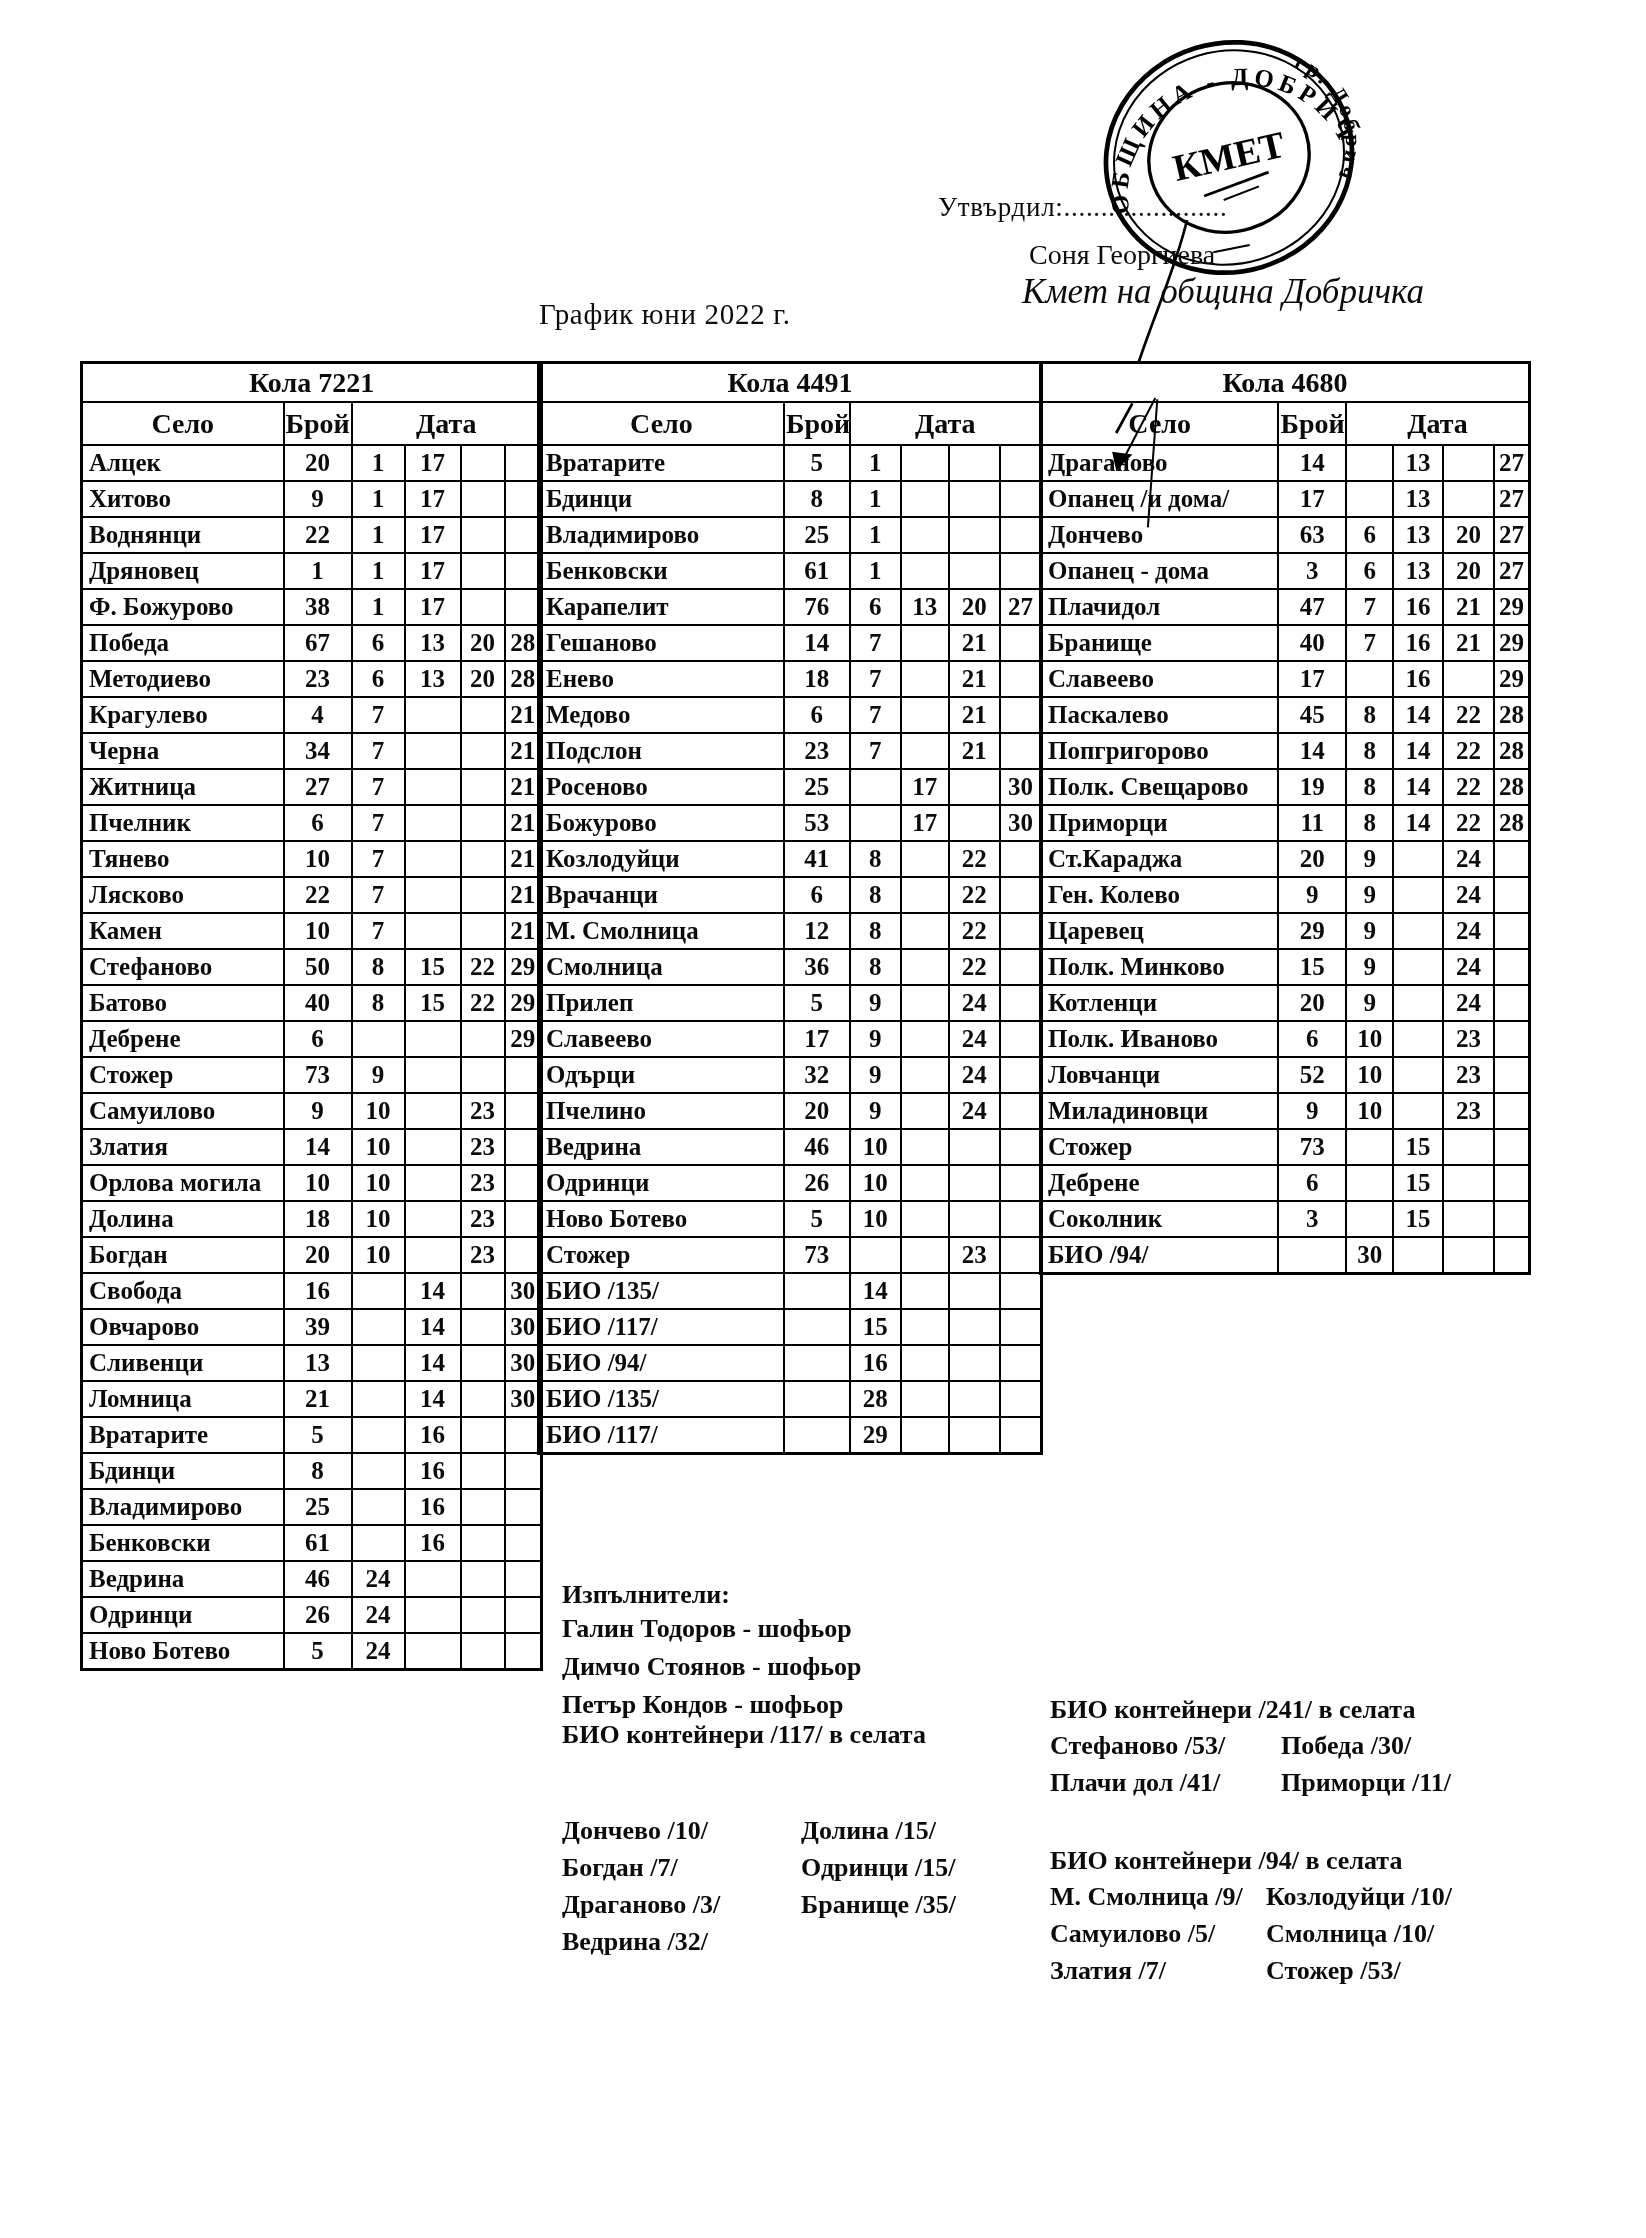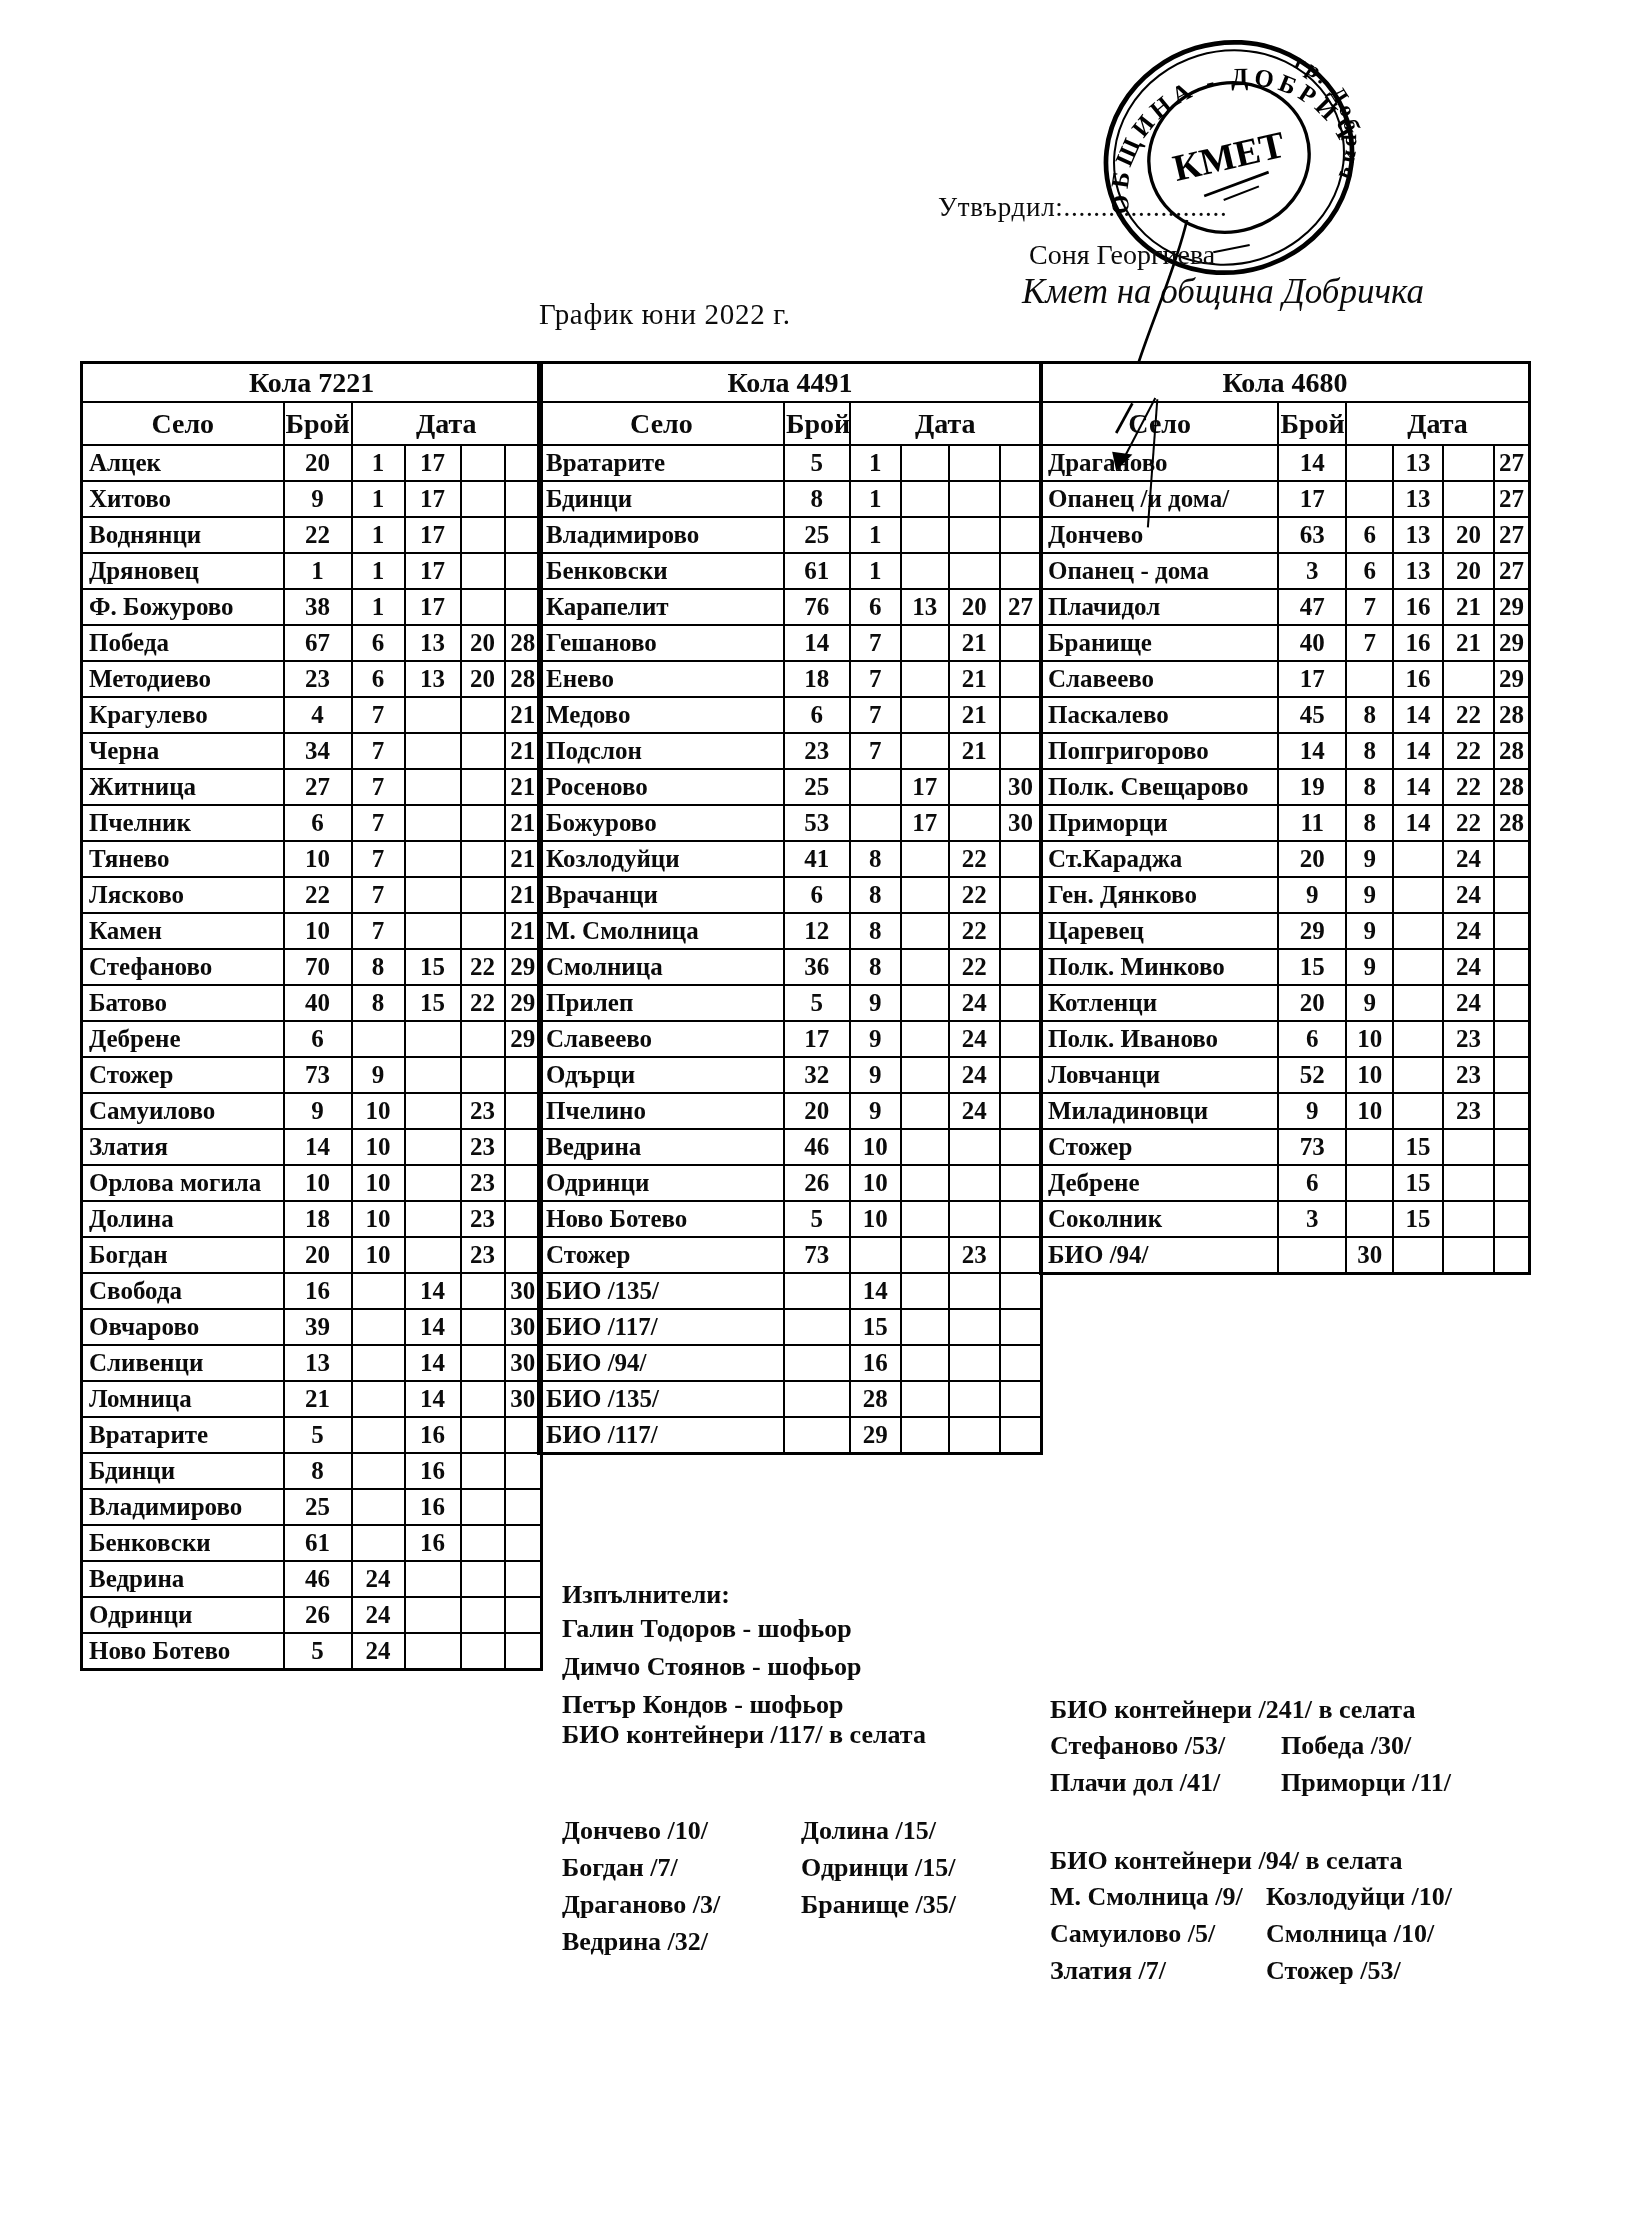--- a/index.html
+++ b/index.html
@@ -205,21 +205,21 @@
       <tr>
         <td class="v">Камен</td>
         <td class="n">10</td>
         <td class="n">7</td>
         <td class="n"></td>
         <td class="n"></td>
         <td class="n">21</td>
       </tr>
       <tr>
         <td class="v">Стефаново</td>
-        <td class="n">70</td>
+        <td class="n">50</td>
         <td class="n">8</td>
         <td class="n">15</td>
         <td class="n">22</td>
         <td class="n">29</td>
       </tr>
       <tr>
         <td class="v">Батово</td>
         <td class="n">40</td>
         <td class="n">8</td>
         <td class="n">15</td>
@@ -730,21 +730,21 @@
       </tr>
       <tr>
         <td class="v">Ст.Караджа</td>
         <td class="n">20</td>
         <td class="n">9</td>
         <td class="n"></td>
         <td class="n">24</td>
         <td class="n"></td>
       </tr>
       <tr>
-        <td class="v">Ген. Дянково</td>
+        <td class="v">Ген. Колево</td>
         <td class="n">9</td>
         <td class="n">9</td>
         <td class="n"></td>
         <td class="n">24</td>
         <td class="n"></td>
       </tr>
       <tr>
         <td class="v">Царевец</td>
         <td class="n">29</td>
         <td class="n">9</td>

